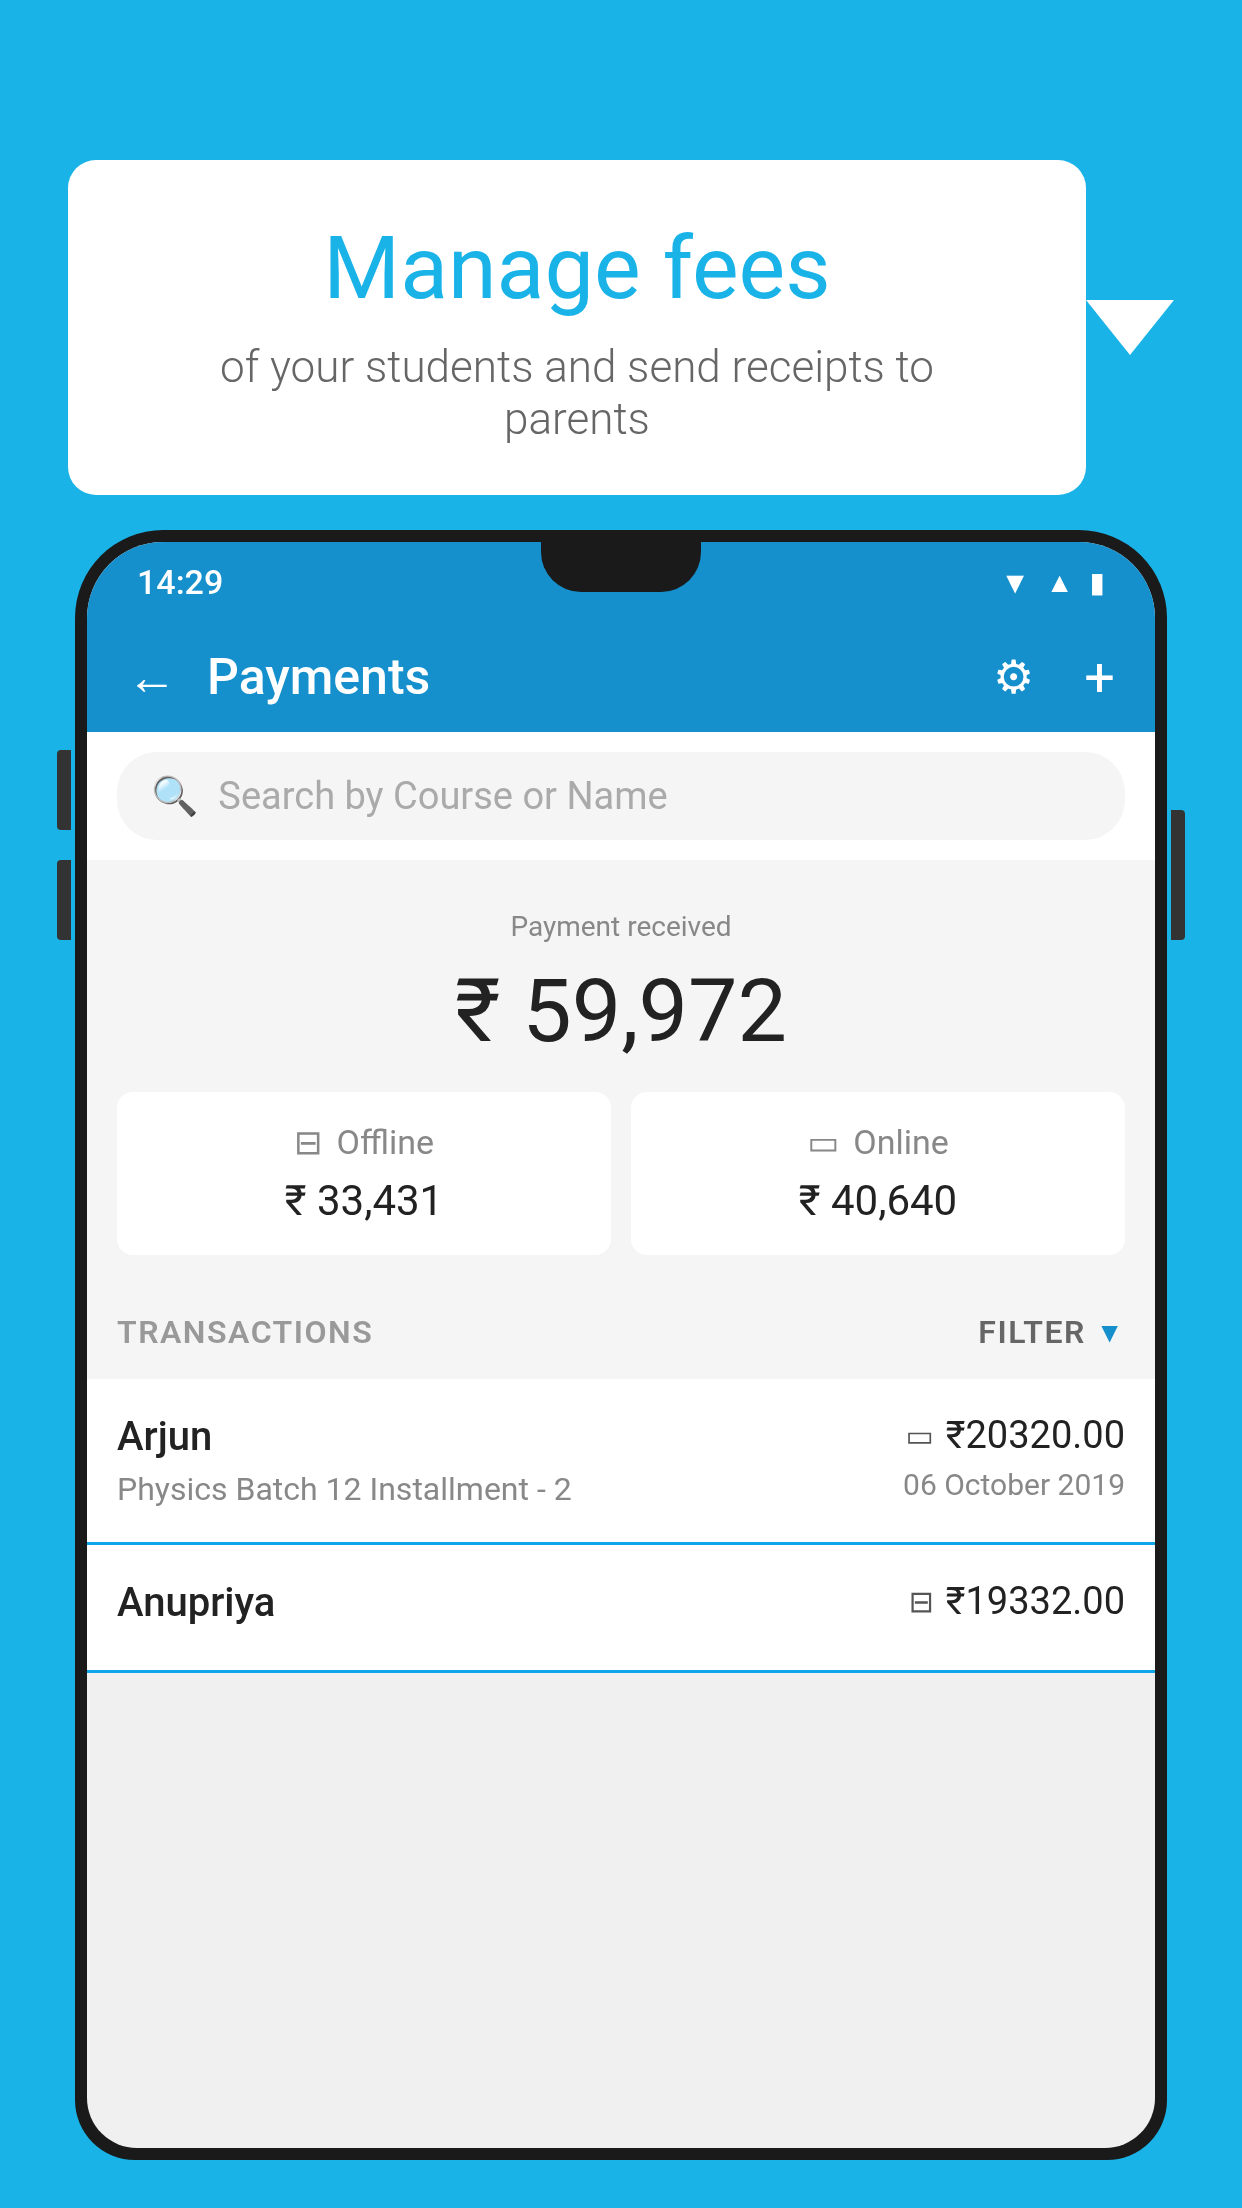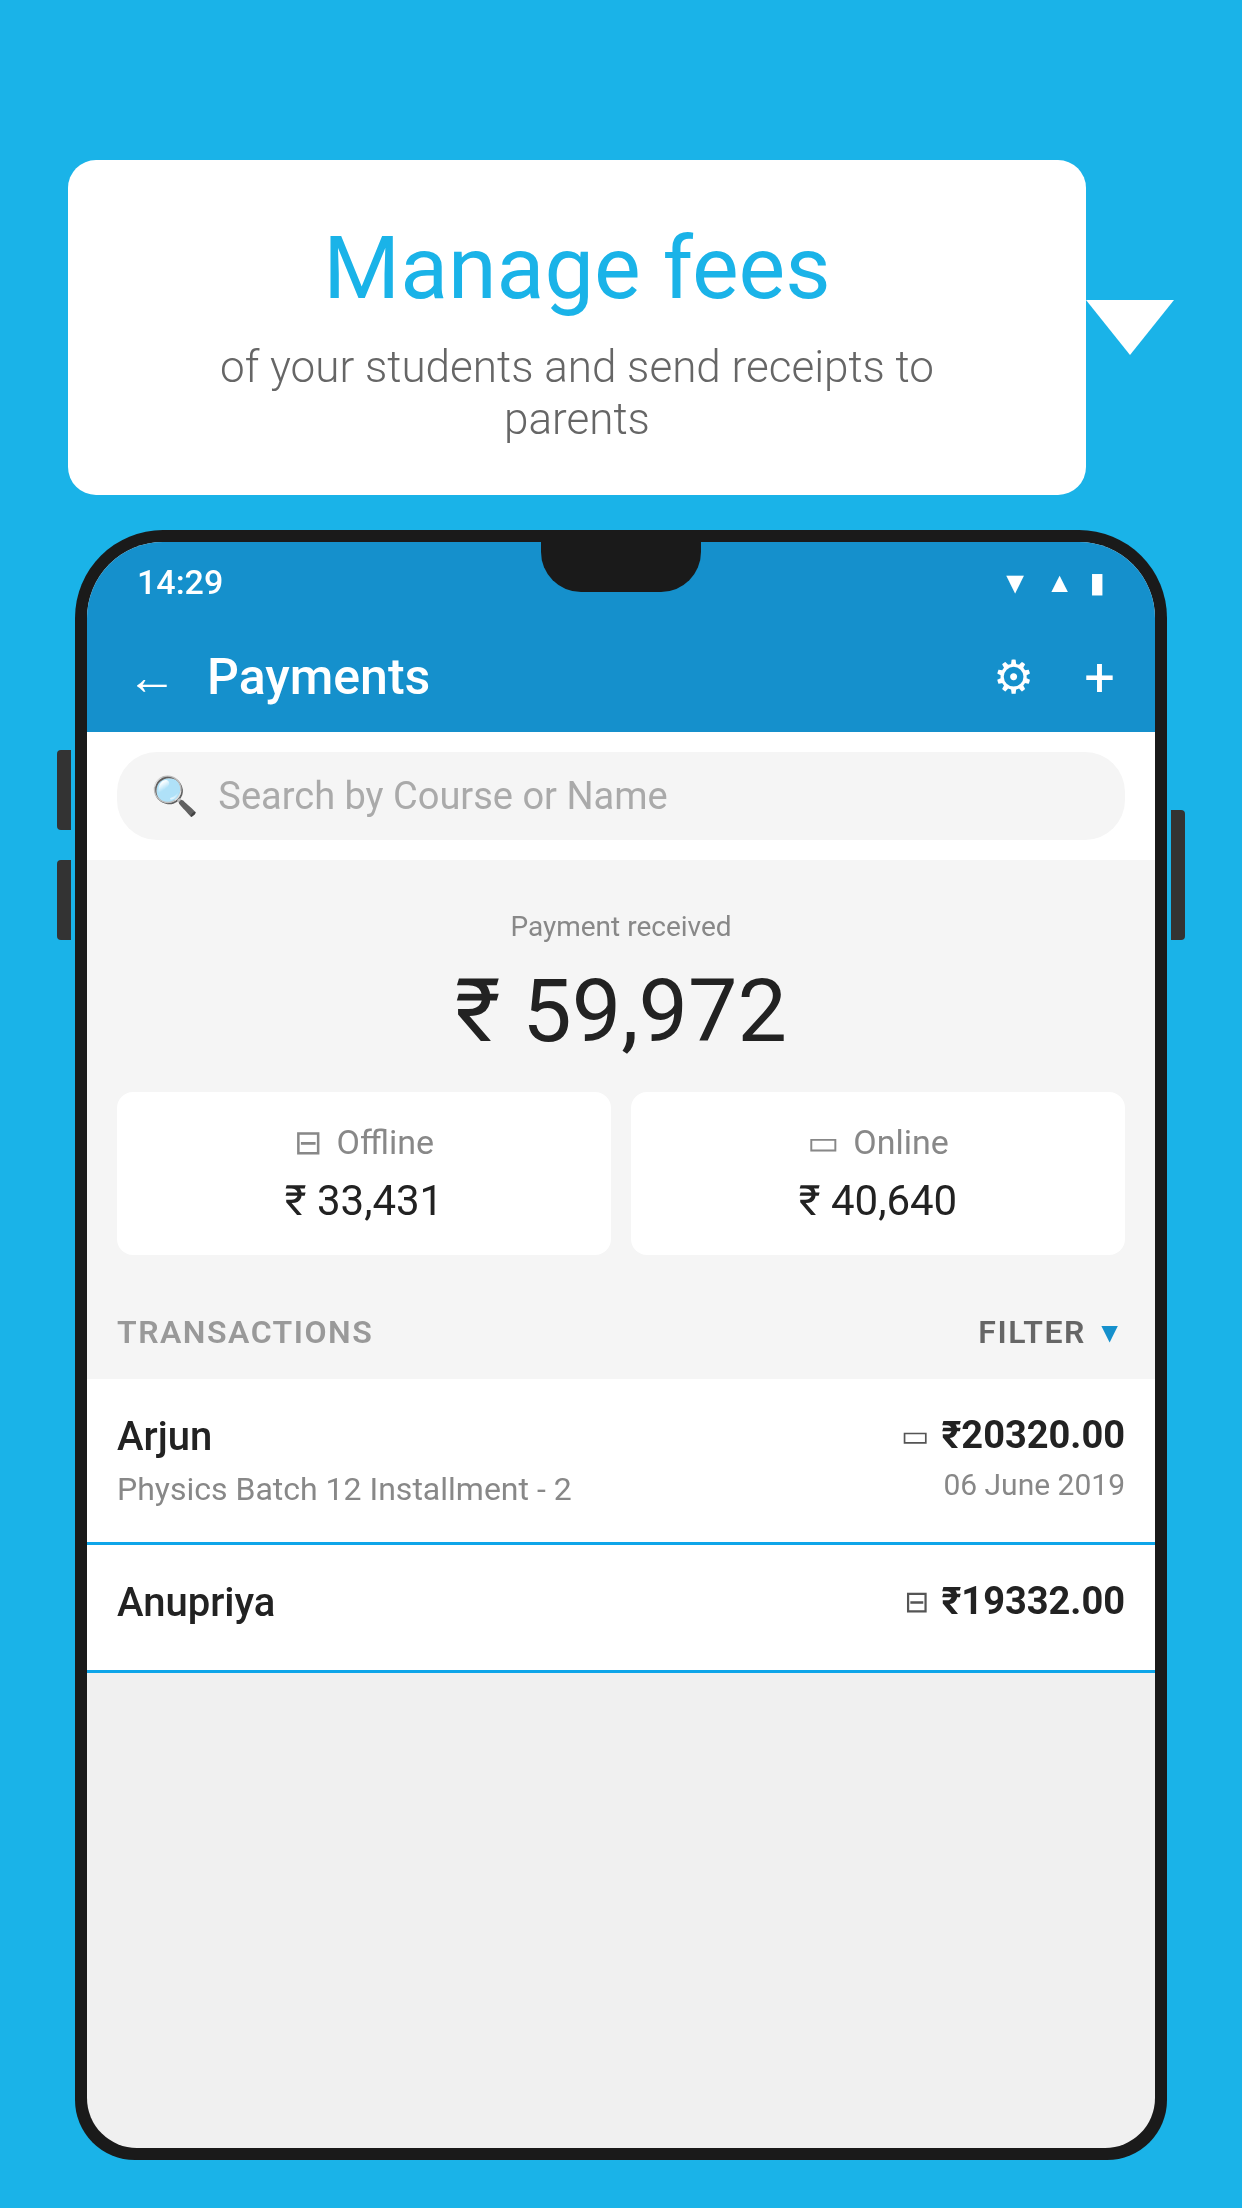--- a/index.html
+++ b/index.html
@@ -349,21 +349,21 @@
       margin-bottom: 10px;
     }
 
     .card-icon-small {
       font-size: 30px;
       color: #555;
     }
 
     .transaction-amount {
       font-size: 38px;
-      font-weight: 700;
+      font-weight: 400;
       color: #222;
     }
 
     .transaction-date {
       font-size: 30px;
       color: #888;
     }
 
     
     .phone-side-btn-left {
@@ -476,21 +476,21 @@
       <div class="transaction-item">
         <div class="transaction-left">
           <div class="transaction-name">Arjun</div>
           <div class="transaction-detail">Physics Batch 12 Installment - 2</div>
         </div>
         <div class="transaction-right">
           <div class="transaction-amount-row">
             <span class="card-icon-small">▭</span>
             <span class="transaction-amount">₹20320.00</span>
           </div>
-          <div class="transaction-date">06 June 2019</div>
+          <div class="transaction-date">06 October 2019</div>
         </div>
       </div>
 
       <div class="transaction-item">
         <div class="transaction-left">
           <div class="transaction-name">Anupriya</div>
         </div>
         <div class="transaction-right">
           <div class="transaction-amount-row">
             <span class="card-icon-small">⊟</span>

